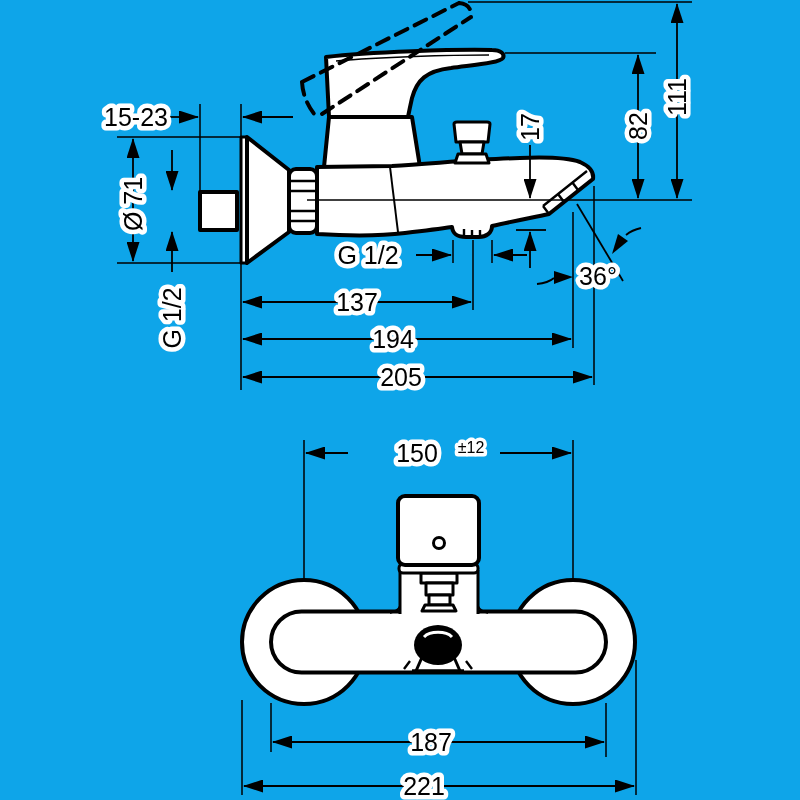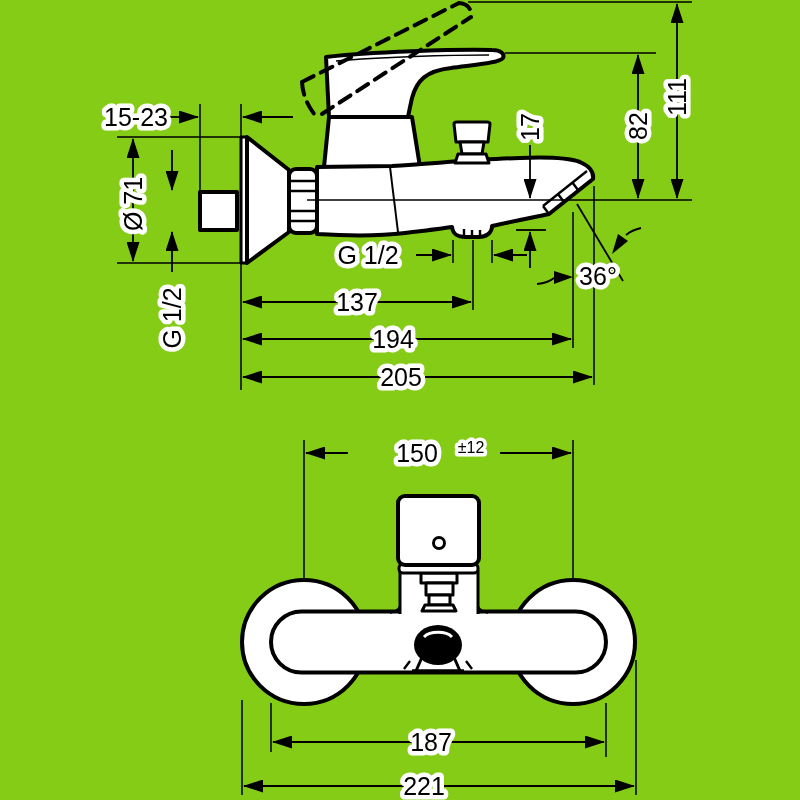--- a/index.html
+++ b/index.html
@@ -1,16 +1,16 @@
 <!DOCTYPE html>
 <html><head>
 <meta charset="utf-8">
 <style>
   html,body{margin:0;padding:0;background:#ffffff;}
-  .stage{width:800px;height:800px;position:relative;background:#84cc16;overflow:hidden;}
+  .stage{width:800px;height:800px;position:relative;background:#0ea5e9;overflow:hidden;}
   svg{display:block;}
   .outline{fill:#ffffff;stroke:#000000;stroke-width:4;stroke-linejoin:round;}
   .outline-med{fill:#ffffff;stroke:#000000;stroke-width:3;stroke-linejoin:round;}
   .seam{fill:none;stroke:#000000;stroke-width:2;}
   .detail{fill:none;stroke:#000000;stroke-width:2.4;}
   .dim{fill:none;stroke:#000000;stroke-width:1.8;}
   .thin{fill:none;stroke:#000000;stroke-width:1.5;}
   .dashed{fill:none;stroke:#000000;stroke-width:4;stroke-dasharray:13 8;stroke-linecap:round;}
   .arrowhead{fill:#000000;stroke:none;}
   .dim-text{font-family:"Liberation Sans",sans-serif;font-size:25px;fill:#000000;

